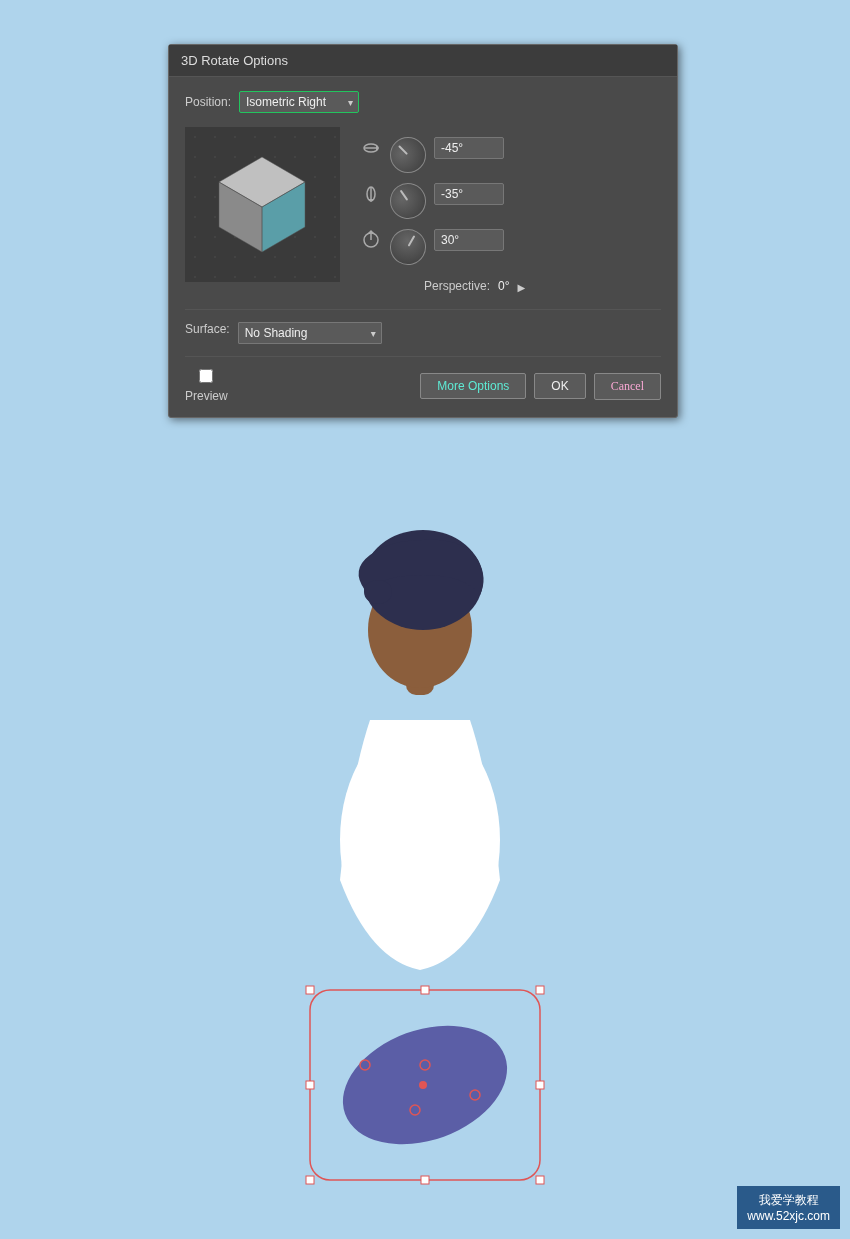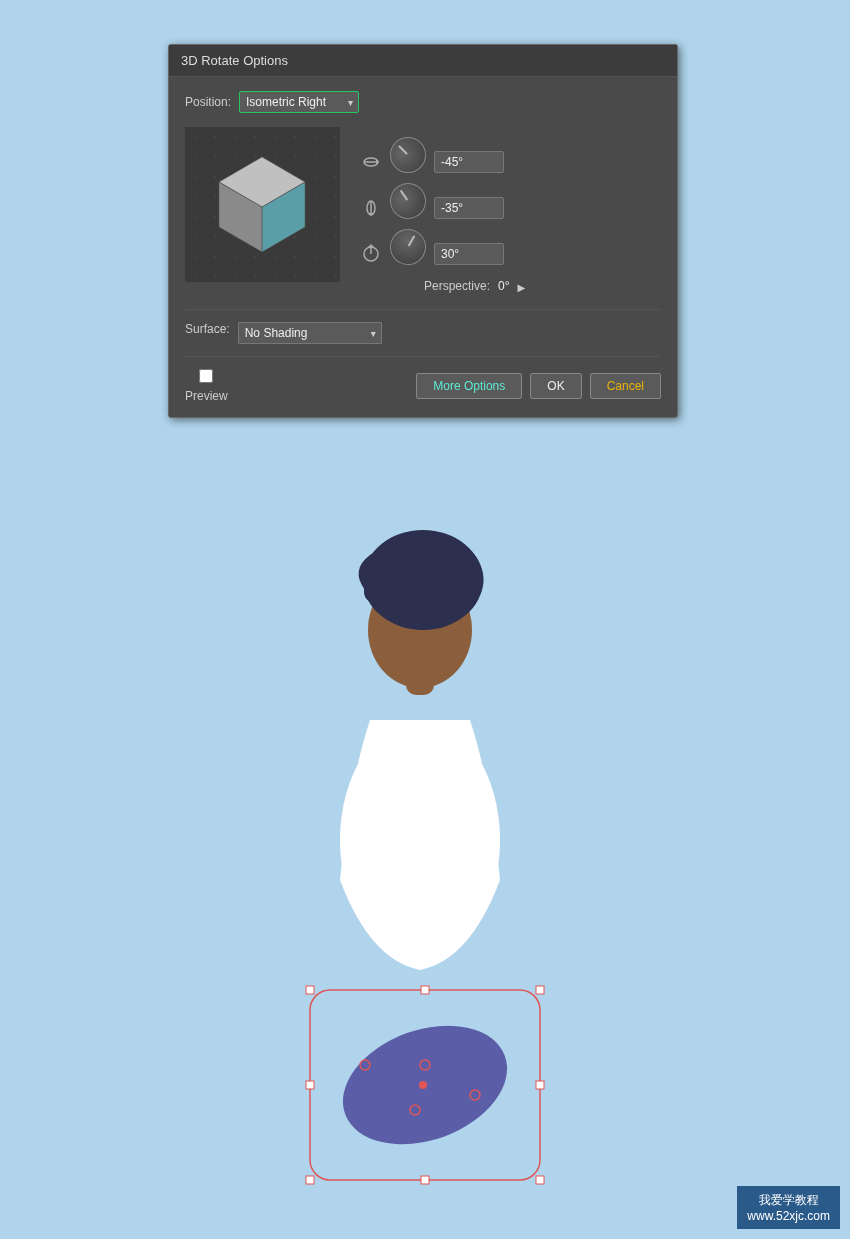--- a/index.html
+++ b/index.html
@@ -90,21 +90,21 @@
     .controls-area {
       flex: 1;
       display: flex;
       flex-direction: column;
       justify-content: center;
       gap: 10px;
       padding-top: 10px;
     }
     .control-row {
       display: flex;
-      align-items: flex-end;
+      align-items: flex-start;
       gap: 8px;
     }
     .control-icon {
       width: 22px;
       height: 22px;
       display: flex;
       align-items: center;
       justify-content: center;
     }
     .dial {
@@ -219,21 +219,22 @@
     .btn-more {
       background: #5a5a5a;
       color: #5eead4;
     }
     .btn-ok {
       background: #5a5a5a;
       color: #eee;
     }
     .btn-cancel {
       background: #5a5a5a;
-      color: #eab308;
+      color: #f9a8d4;
+      font-family: Liberation Serif, serif;
     }
 
     
     .cube-svg {
       width: 155px;
       height: 155px;
     }
 
     
     #figure {

